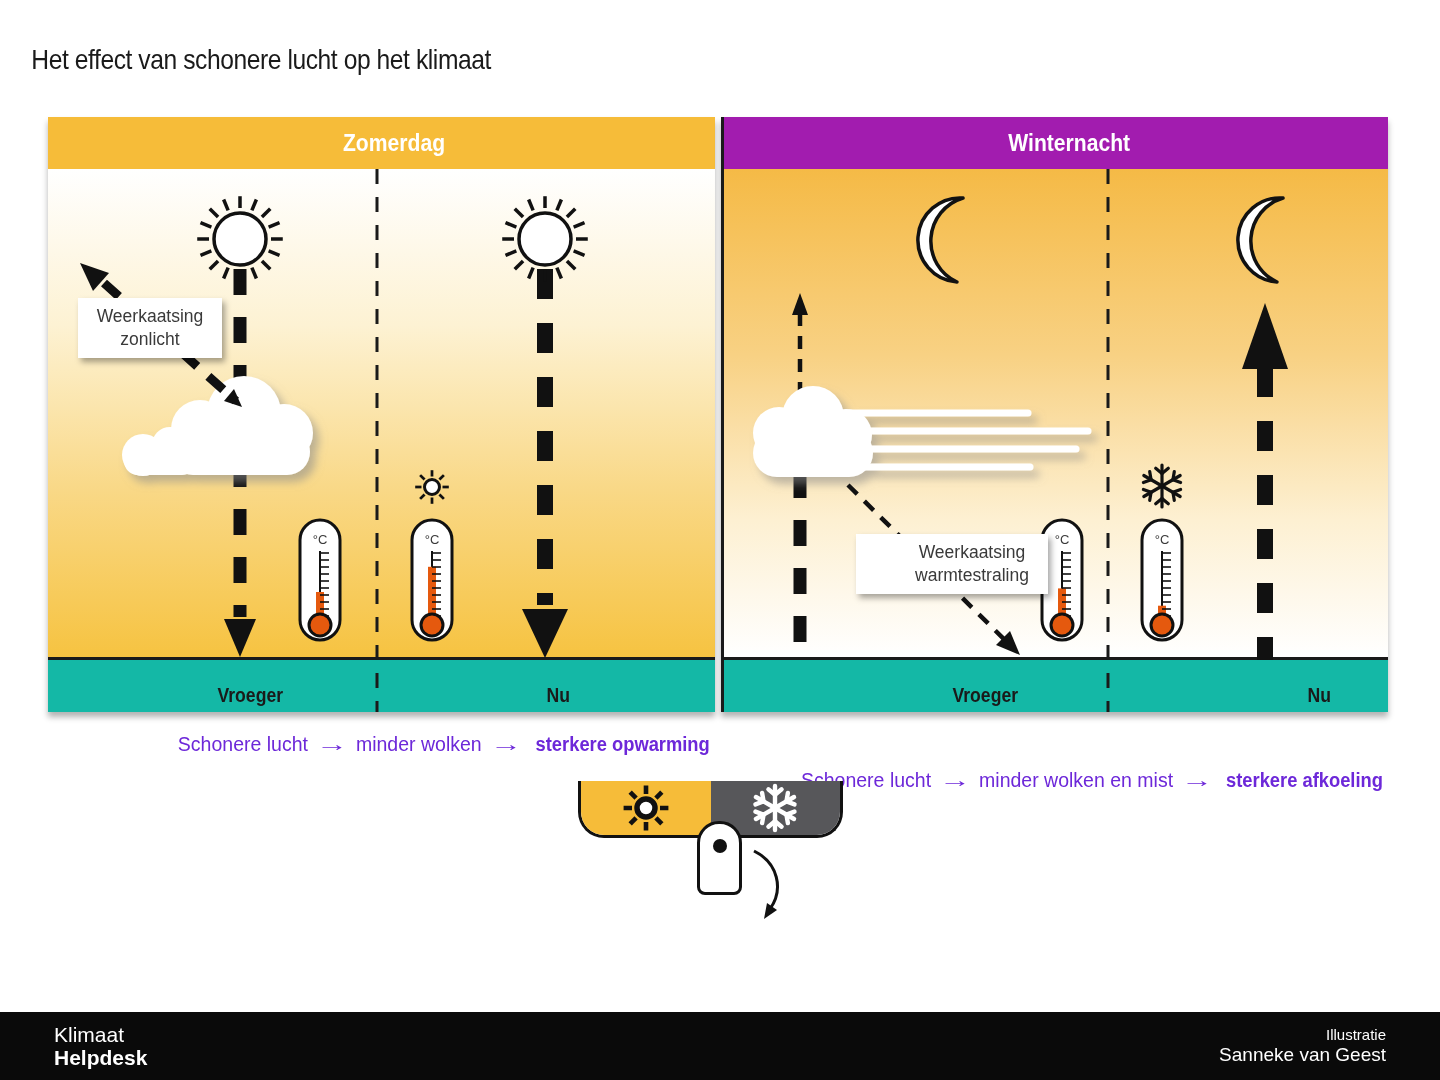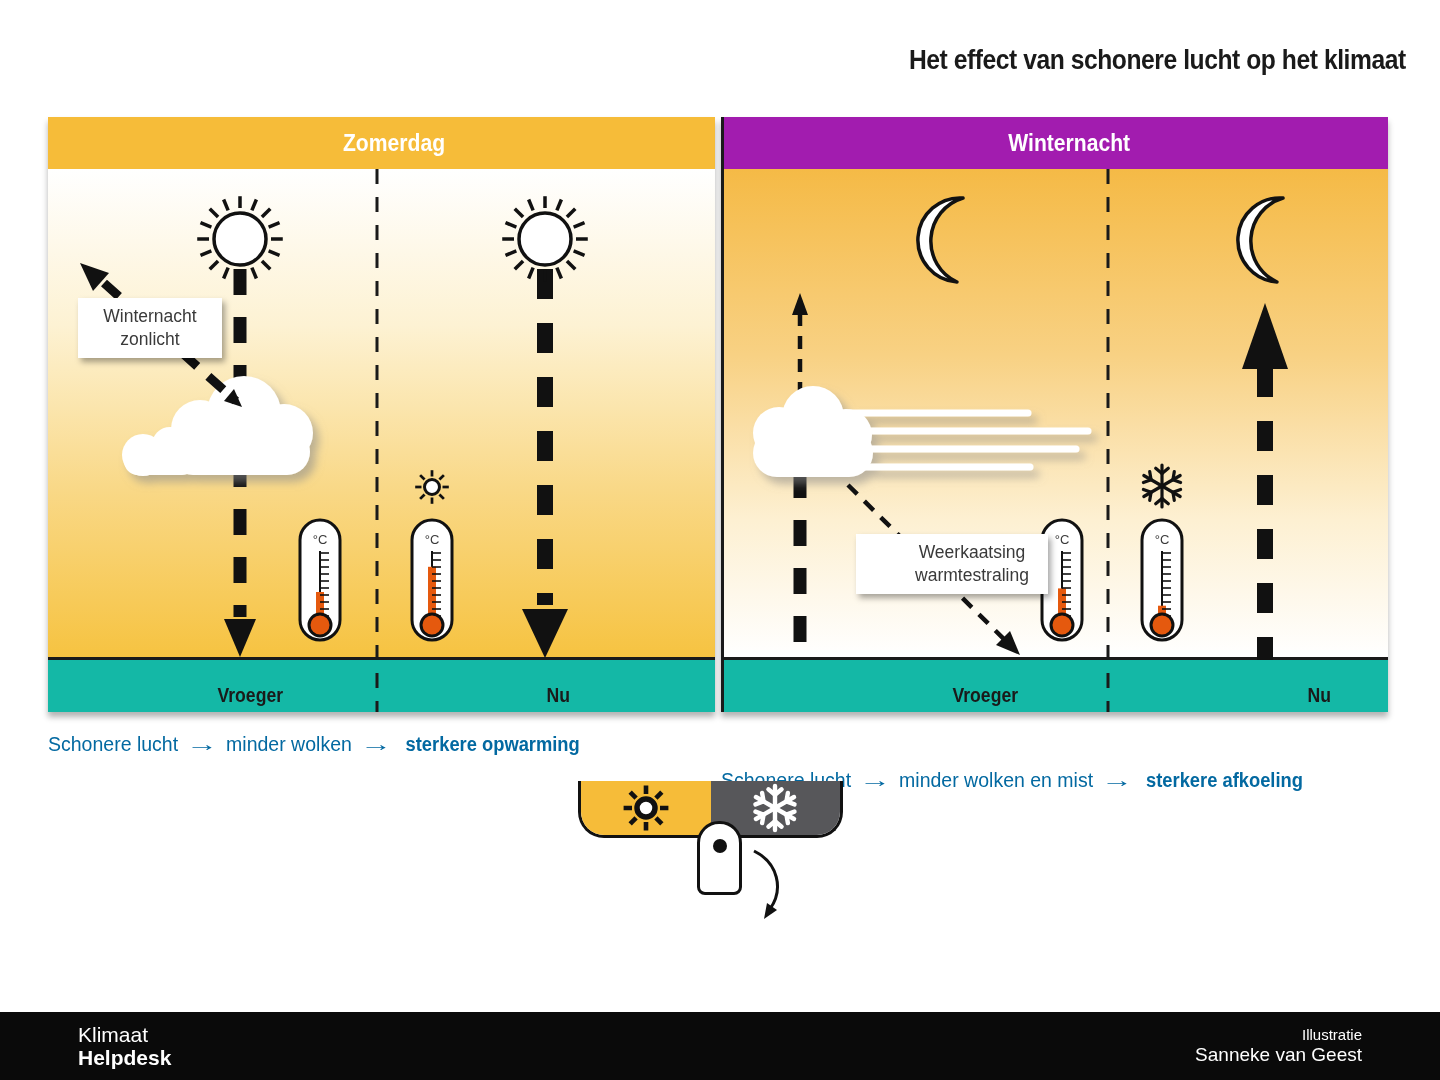--- a/index.html
+++ b/index.html
@@ -1,19 +1,19 @@
 <!DOCTYPE html>
 <html><head>
 <meta charset="utf-8">
 <style>
   html,body{margin:0;padding:0;background:#fff;}
   .page{position:relative;width:1440px;height:1080px;background:#fff;overflow:hidden;
         font-family:"Liberation Sans",sans-serif;color:#1a1a1a;}
-  .title{position:absolute;top:44px;left:0;width:100%;text-align:right;
-         font-size:28px;font-weight:700;letter-spacing:-0.5px;}
+  .title{position:absolute;top:44px;left:0;width:100%;text-align:left;
+         font-size:28px;font-weight:400;letter-spacing:-0.5px;}
   .cond{display:inline-block;transform:scaleX(.88);transform-origin:center;}
   .condb{display:inline-block;transform:scaleX(.94);transform-origin:center;font-weight:700;}
 
   
   .figure{position:absolute;left:48px;top:117px;width:1340px;height:595px;}
   .panel{position:absolute;top:0;height:595px;display:flex;flex-direction:column;
          box-shadow:0 5px 6px rgba(0,0,0,0.30);}
   .panel.zomer{left:0;width:667px;}
   .panel.winter{left:673px;width:667px;border-left:3px solid #1a1a1a;box-sizing:border-box;}
   .panel-header{height:52px;display:flex;align-items:center;justify-content:center;
@@ -32,21 +32,21 @@
   .panel.winter .g-right{left:500px;width:164px;}
 
   .art{position:absolute;left:0;top:0;width:1340px;height:595px;z-index:2;pointer-events:none;}
 
   .note{position:absolute;z-index:3;background:#fff;color:#3a3a3a;text-align:center;
         font-size:17.5px;line-height:1.3;padding:7px 6px;box-shadow:3px 4px 6px rgba(0,0,0,0.35);}
   .note.zomer{left:30px;top:181px;width:132px;}
   .note.winter{left:808px;top:417px;width:140px;padding-left:46px;}
 
   
-  .caption{position:absolute;top:733px;width:667px;text-align:left;font-size:19.5px;color:#0369a1;}
+  .caption{position:absolute;top:733px;width:667px;text-align:right;font-size:19.5px;color:#6d28d9;}
   .caption.zomer{left:48px;}
   .caption.winter{left:721px;margin-top:36px;}
   .caption .arrow{display:inline-block;transform:scaleX(1.6);margin:0 14px;font-size:20px;}
 
   
   .balance{position:absolute;left:578px;top:781px;width:270px;height:145px;}
   .balance-bar{position:absolute;left:0;top:0;width:265px;height:57px;box-sizing:border-box;
                border:3.5px solid #111;border-top:none;border-radius:0 0 26px 26px;
                display:flex;overflow:hidden;z-index:1;}
   .balance-bar .half{width:50%;height:100%;display:flex;align-items:center;justify-content:center;}
@@ -57,21 +57,21 @@
   .pivot-dot{position:absolute;left:50%;top:15px;width:14px;height:14px;margin-left:-7px;
              background:#111;border-radius:50%;}
   .balance-arrow{position:absolute;left:170px;top:66px;z-index:0;}
 
   
   .conclusion{position:absolute;top:920px;left:0;width:100%;text-align:center;font-size:22px;line-height:30px;}
 
   
   .footer{position:absolute;left:0;top:1012px;width:100%;height:68px;background:#0a0a0a;
           display:flex;align-items:center;justify-content:space-between;box-sizing:border-box;
-          padding:0 78px;color:#fff;}
+          padding:0 54px;color:#fff;}
   .brand{font-size:21px;line-height:1.1;}
   .brand .b2{font-weight:700;}
   .credit{text-align:right;line-height:1.2;}
   .credit .c1{font-size:15px;}
   .credit .c2{font-size:19px;font-weight:400;}
 </style>
 </head>
 <body>
 
 <div class="page">
@@ -273,21 +273,21 @@
       <g>
         <rect x="1094" y="403" width="40" height="120" rx="20" fill="#fff" stroke="#111" stroke-width="3"></rect>
         <text x="1114" y="427" font-size="13" fill="#3a3a3a" text-anchor="middle">°C</text>
         <line x1="1114" y1="434" x2="1114" y2="504" stroke="#111" stroke-width="2"></line>
         <rect x="1110" width="8" fill="#E5590E" y="488.7" height="17.3"></rect>
         <use href="#ticks" x="1114" y="436" stroke="#111" stroke-width="1.6"></use>
         <circle cx="1114" cy="508" r="11" fill="#E5590E" stroke="#111" stroke-width="3"></circle>
       </g>
     </svg>
 
-    <div class="note zomer">Winternacht zonlicht</div>
+    <div class="note zomer">Weerkaatsing zonlicht</div>
     <div class="note winter">Weerkaatsing warmtestraling</div>
   </div>
 
   <div class="caption zomer">
     <span>Schonere lucht</span><span class="arrow">→</span><span>minder wolken</span><span class="arrow">→</span><span class="condb">sterkere opwarming</span>
   </div>
   <div class="caption winter">
     <span>Schonere lucht</span><span class="arrow">→</span><span>minder wolken en mist</span><span class="arrow">→</span><span class="condb">sterkere afkoeling</span>
   </div>
 

